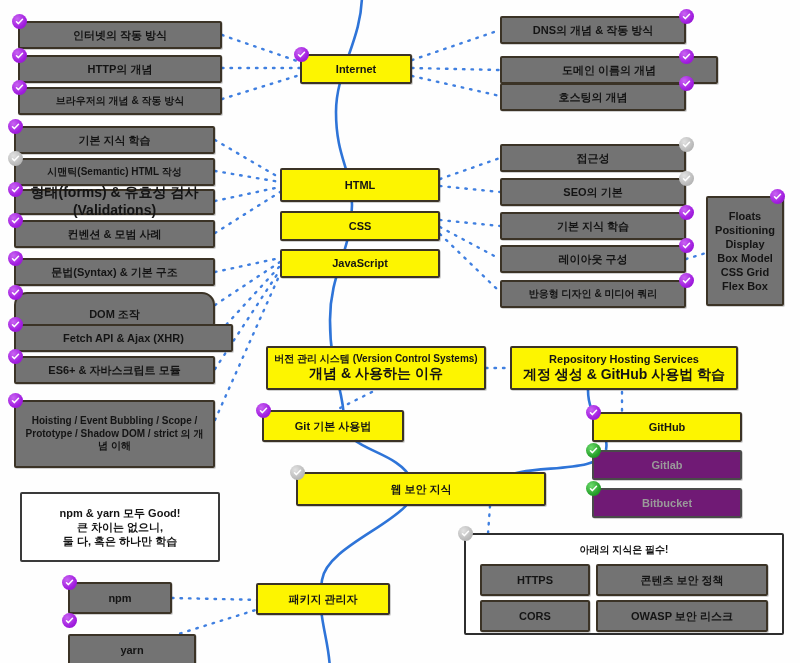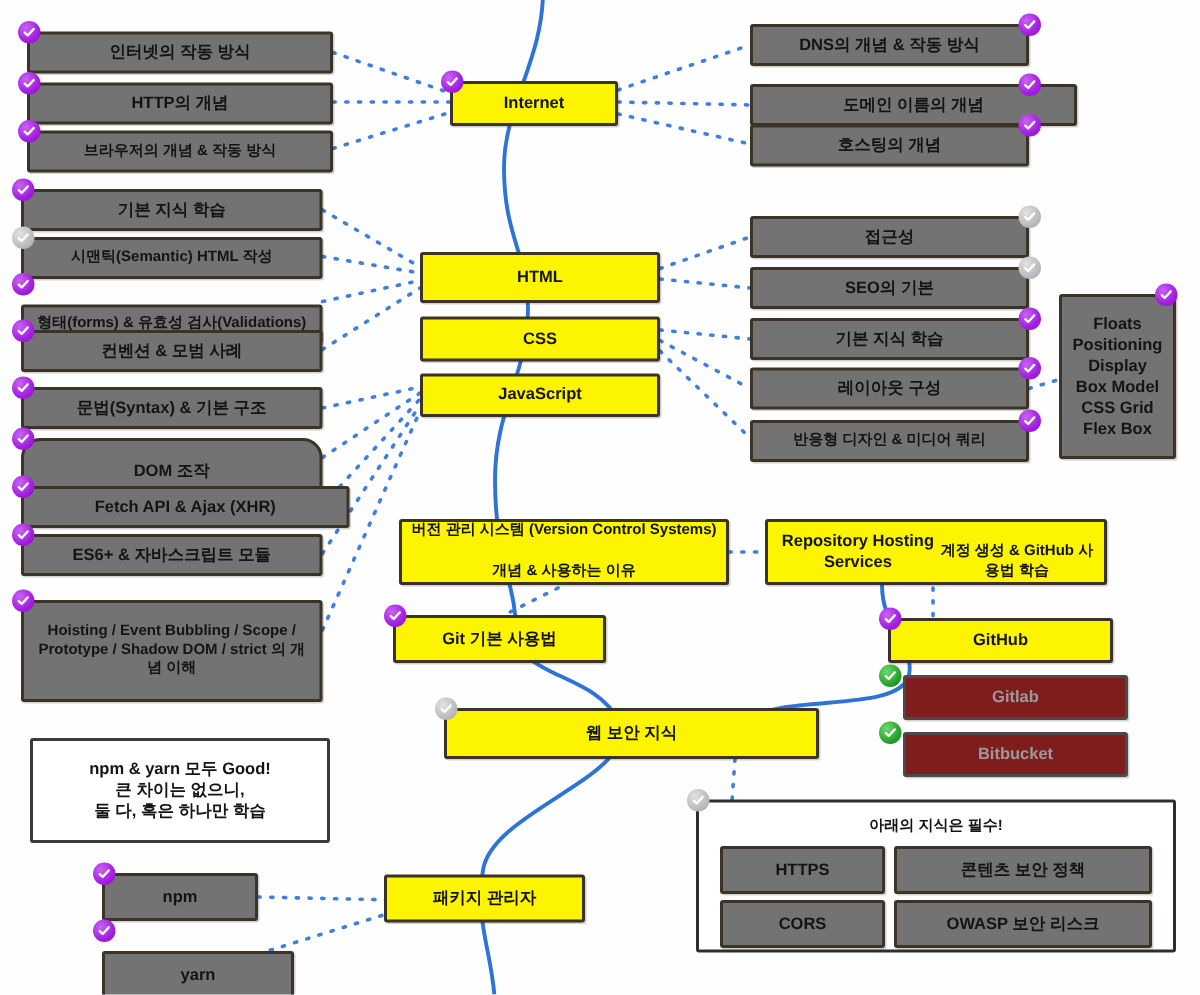--- a/index.html
+++ b/index.html
@@ -30,21 +30,21 @@
     border: 2px solid #3b3326;
     border-radius: 2px;
     font-weight: bold;
     color: #141414;
     line-height: 1.28;
     padding: 2px 6px;
     box-shadow: 1px 1px 0 rgba(0,0,0,0.18);
   }
   .tan   { background: #737373; }
   .yellow{ background: #fdf500; }
-  .gray  { background: #7f1d1d; border-color: #4a4a4a; color: #9a9a9a; margin-left: 10px; }
+  .gray  { background: #701a75; border-color: #4a4a4a; color: #9a9a9a; }
   .plain { background: #ffffff; border: 2px solid #3a3a3a; font-weight: bold; }
   .groupbox {
     position: absolute;
     z-index: 2;
     background: #ffffff;
     border: 2px solid #2e2e2e;
     border-radius: 2px;
   }
   .grp-title {
     position: absolute;
@@ -61,21 +61,21 @@
     z-index: 6;
     display: flex;
     align-items: center;
     justify-content: center;
   }
   .chk svg { width: 9px; height: 9px; display: block; }
   .chk-purple { background: radial-gradient(circle at 35% 32%, #c964f2 0%, #a21ee0 60%, #8a12c4 100%); }
   .chk-gray   { background: radial-gradient(circle at 35% 32%, #e2e2e2 0%, #bcbcbc 60%, #a5a5a5 100%); }
   .chk-green  { background: radial-gradient(circle at 35% 32%, #6ddc6d 0%, #25a02a 62%, #1a8020 100%); }
   .sub { font-weight: bold; display: block; }
-  .t9  { font-size: 10px; margin-top: 14px; }
+  .t9  { font-size: 14px; }
   .t10 { font-size: 10px; }
   .t11 { font-size: 11px; }
   .ml  { white-space: pre-line; }
 </style>
 </head>
 <body>
 
 <div id="stage">
 
   <svg class="links" viewBox="0 0 800 663">
@@ -347,21 +347,21 @@
 
   <div class="node yellow t11" style="left:262px; top:410px; width:142px; height:32px;">
     <span>Git 기본 사용법</span>
   </div>
   <div class="chk chk-purple" style="left:256px; top:403px;">
       <svg viewBox="0 0 12 12">
         <path d="M2 6.3 L4.6 8.8 L10 3" stroke="#fff" stroke-width="2" fill="none" stroke-linecap="round" stroke-linejoin="round"></path>
       </svg>
     </div>
 
-  <div class="node yellow" style="left:510px; top:346px; width:228px; height:44px; padding:3px 6px;">
+  <div class="node yellow" style="left:510px; top:346px; width:228px; height:44px; flex-direction:column; padding:3px 6px;">
     <span class="sub t11">Repository Hosting Services</span>
     <span class="sub t9">계정 생성 &amp; GitHub 사용법 학습</span>
   </div>
 
   <div class="node yellow t11" style="left:592px; top:412px; width:150px; height:30px;">
     <span>GitHub</span>
   </div>
   <div class="chk chk-purple" style="left:586px; top:405px;">
       <svg viewBox="0 0 12 12">
         <path d="M2 6.3 L4.6 8.8 L10 3" stroke="#fff" stroke-width="2" fill="none" stroke-linecap="round" stroke-linejoin="round"></path>

